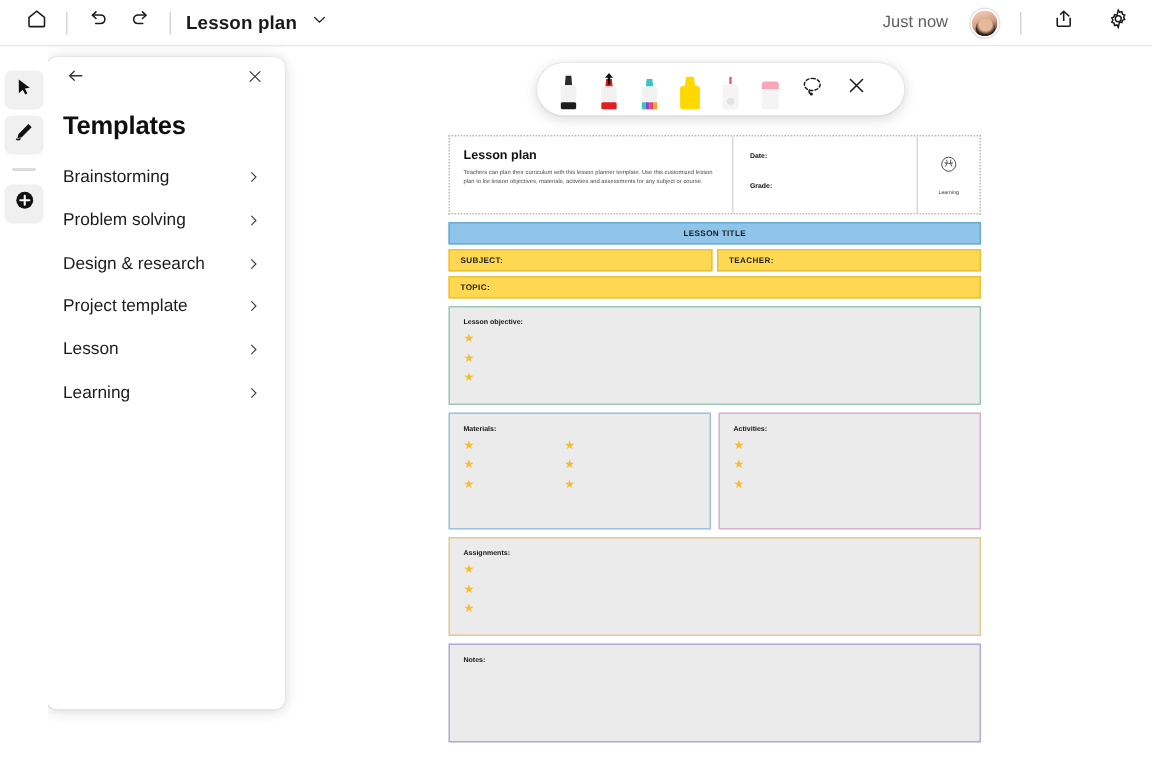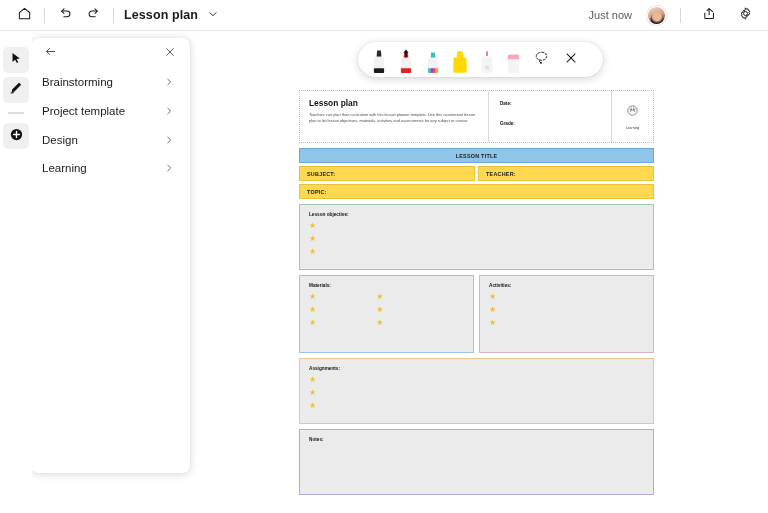--- a/index.html
+++ b/index.html
@@ -251,46 +251,63 @@
     </div>
     <div style="flex:1"></div>
     <div class="panel-icon-btn">
       <span>
         <svg width="12" height="12" viewBox="0 0 16 16" fill="none" stroke="#333" stroke-width="1.05" stroke-linecap="round">
           <path d="M3.6 3.6 12.4 12.4M12.4 3.6 3.6 12.4"></path>
         </svg>
       </span>
     </div>
   </div>
+  <div class="panel-title">Templates</div>
   <div class="tmpl-list">
 
     <div class="tmpl-item">
       <span class="tmpl-label">Brainstorming</span>
       <span class="tmpl-chev">
         <svg width="10" height="10" viewBox="0 0 16 16" fill="none" stroke="#444" stroke-width="1.25" stroke-linecap="round" stroke-linejoin="round">
             <path d="M6 3.4 10.6 8 6 12.6"></path>
           </svg>
       </span>
     </div>
 
-
+    <div class="tmpl-item">
+      <span class="tmpl-label">Problem solving</span>
+      <span class="tmpl-chev">
+        <svg width="10" height="10" viewBox="0 0 16 16" fill="none" stroke="#444" stroke-width="1.25" stroke-linecap="round" stroke-linejoin="round">
+            <path d="M6 3.4 10.6 8 6 12.6"></path>
+          </svg>
+      </span>
+    </div>
+
+    <div class="tmpl-item">
+      <span class="tmpl-label">Design &amp; research</span>
+      <span class="tmpl-chev">
+        <svg width="10" height="10" viewBox="0 0 16 16" fill="none" stroke="#444" stroke-width="1.25" stroke-linecap="round" stroke-linejoin="round">
+            <path d="M6 3.4 10.6 8 6 12.6"></path>
+          </svg>
+      </span>
+    </div>
 
 
     <div class="tmpl-item">
       <span class="tmpl-label">Project template</span>
       <span class="tmpl-chev">
         <svg width="10" height="10" viewBox="0 0 16 16" fill="none" stroke="#444" stroke-width="1.25" stroke-linecap="round" stroke-linejoin="round">
             <path d="M6 3.4 10.6 8 6 12.6"></path>
           </svg>
       </span>
     </div>
 
 
     <div class="tmpl-item">
-      <span class="tmpl-label">Design</span>
+      <span class="tmpl-label">Lesson</span>
       <span class="tmpl-chev">
         <svg width="10" height="10" viewBox="0 0 16 16" fill="none" stroke="#444" stroke-width="1.25" stroke-linecap="round" stroke-linejoin="round">
             <path d="M6 3.4 10.6 8 6 12.6"></path>
           </svg>
       </span>
     </div>
 
 
     <div class="tmpl-item">
       <span class="tmpl-label">Learning</span>

